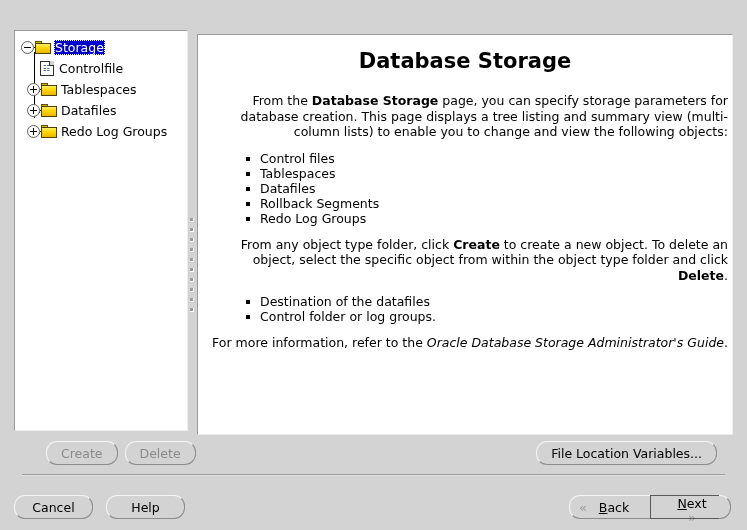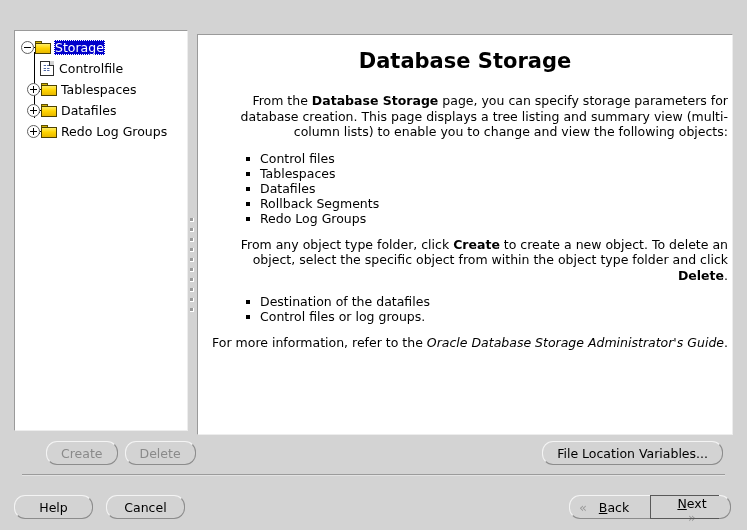--- a/index.html
+++ b/index.html
@@ -330,21 +330,21 @@
     width: 747px; height: 40px;
   }
   .mid-left {
     position: absolute;
     left: 46px; top: 4px;
     display: flex;
     gap: 7px;
   }
   .mid-right {
     position: absolute;
-    right: 24px; top: 4px;
+    right: 30px; top: 4px;
   }
   .sep {
     position: absolute;
     left: 22px; top: 453px;
     width: 703px; height: 1px;
     background: #9b9b9b;
   }
   .sep::after {
     content: "";
     position: absolute;
@@ -490,42 +490,42 @@
         <li>Datafiles</li>
         <li>Rollback Segments</li>
         <li>Redo Log Groups</li>
       </ul>
 
       <p><span>From any object type folder, click </span><span class="b">Create</span><span> to create a new object. To delete an object, select the specific object from within the object type folder and click </span><span class="b">Delete</span><span>.</span></p>
 
 
       <ul>
         <li>Destination of the datafiles</li>
-        <li>Control files or log groups.</li>
+        <li>Control folder or log groups.</li>
       </ul>
 
       <p><span>For more information, refer to the </span><span class="i">Oracle Database Storage Administrator's Guide</span><span>.</span></p>
     </div>
 
     <div class="mid-bar">
       <div class="mid-left">
         <span class="btn disabled">Create</span>
         <span class="btn disabled">Delete</span>
       </div>
       <div class="mid-right">
         <span class="btn">File Location Variables...</span>
       </div>
     </div>
 
     <div class="sep"></div>
 
     <div class="bottom-bar">
       <div class="bottom-left">
+        <span class="btn">Cancel</span>
         <span class="btn">Help</span>
-        <span class="btn">Cancel</span>
       </div>
       <div class="bottom-right">
         <span class="btn nav-btn back">
           <span class="chev">«</span>
           <span class="nav-label"><u>B</u><span>ack</span></span>
         </span>
         <span class="btn nav-btn next inner-rect">
           <span class="nav-label"><u>N</u><span>ext</span></span>
           <span class="chev">»</span>
         </span>

